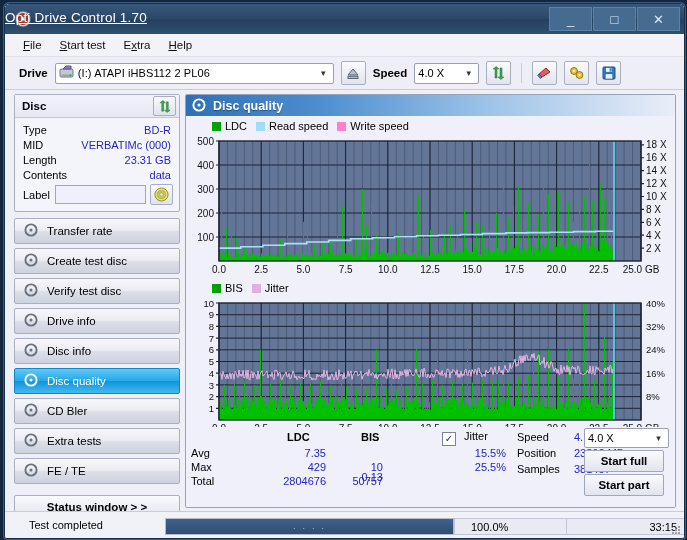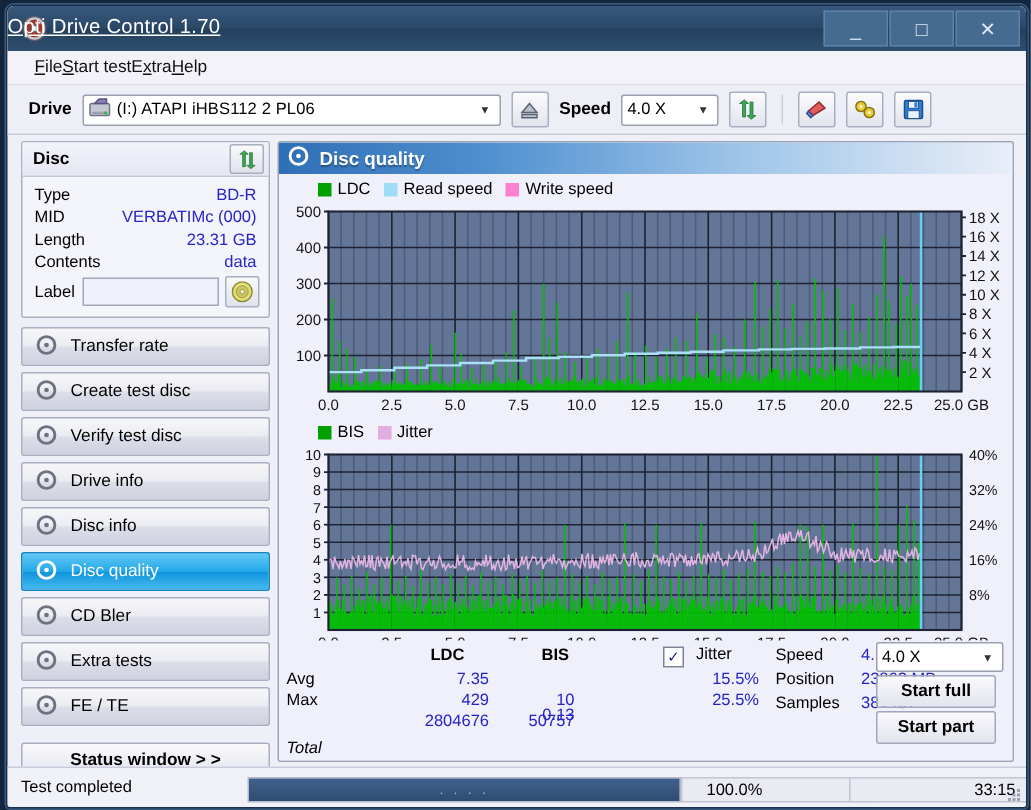--- a/index.html
+++ b/index.html
@@ -15,21 +15,21 @@
   #titlebar .tb-title{position:absolute;left:0;right:0;top:6px;text-align:left;
             color:#ffffff;font-size:13.5px;letter-spacing:.2px;text-decoration:underline;}
   #titlebar .app-ico{position:absolute;left:9px;top:6px;width:18px;height:18px;}
   .win-btns{position:absolute;right:4px;top:3px;display:flex;gap:1px;}
   .win-btns div{width:41px;height:22px;background:#456b91;border:1px solid #5a82aa;
       color:#dfeaf5;font-size:13px;display:flex;align-items:center;justify-content:center;}
   .win-btns div.close{background:#456b91;}
 
   
   #menubar{height:22px;background:#f2f2f8;display:flex;align-items:center;
-           padding-left:18px;border-bottom:1px solid #dfe0ea;}
+           padding-left:18px;gap:18px;border-bottom:1px solid #dfe0ea;}
   #menubar span{font-size:11.5px;color:#111;cursor:default;}
   #menubar span u{text-decoration:underline;}
 
   
   #toolbar{height:32px;background:#eeeff6;display:flex;align-items:center;
            padding-left:14px;gap:7px;border-bottom:1px solid #c9cbd9;}
   .tb-lab{font-weight:bold;font-size:11.5px;}
   .combo{height:19px;background:#fff;border:1px solid #9aa0b0;border-radius:2px;
          display:flex;align-items:center;padding:0 2px 0 3px;font-size:11px;position:relative;}
   .combo .arrow{margin-left:auto;width:15px;text-align:center;color:#333;font-size:9px;}
@@ -99,21 +99,21 @@
        display:inline-flex;align-items:center;justify-content:center;
        font-size:10px;color:#1b1b8f;vertical-align:-2px;}
   .btn3d{border:1px solid #a2a8bb;border-radius:2px;
          background:linear-gradient(180deg,#fafafd,#e2e4ee);
          display:flex;align-items:center;justify-content:center;
          font-weight:bold;font-size:11.5px;}
 
   
   #statusbar{position:absolute;left:0;right:0;bottom:0;height:26px;
              background:#f1f2f8;border-top:1px solid #c9ccdb;display:flex;align-items:center;}
-  #statusbar .stext{margin-left:9px;font-size:11px;}
+  #statusbar .stext{margin-left:24px;font-size:11px;}
   #progouter{position:absolute;left:160px;width:287px;height:15px;top:6px;
              background:#e3e4ee;border:1px solid #b5b9c9;}
   #progfill{height:100%;width:100%;background:linear-gradient(180deg,#40618a,#2d4d74);}
   #progdots{position:absolute;left:0;right:0;top:4px;text-align:center;color:#a7bed6;
             font-size:9px;letter-spacing:2px;}
   #pctbox{position:absolute;left:449px;top:6px;width:110px;height:15px;
           background:#e9eaf2;border:1px solid #c2c5d4;font-size:11px;
           display:flex;align-items:center;padding-left:16px;}
   #timebox{position:absolute;left:561px;top:6px;width:110px;height:15px;
           background:#e9eaf2;border:1px solid #c2c5d4;font-size:11px;
@@ -1394,21 +1394,21 @@
         <div class="cell" style="left:5px;top:20px;">Avg</div>
         <div class="cell num" style="left:90px;top:20px;width:50px;text-align:right;">7.35</div>
         <div class="cell num" style="left:152px;top:20px;width:45px;text-align:right;margin-top:24px;">0.13</div>
         <div class="cell num" style="left:250px;top:20px;width:70px;text-align:right;">15.5%</div>
 
         <div class="cell" style="left:5px;top:34px;">Max</div>
         <div class="cell num" style="left:90px;top:34px;width:50px;text-align:right;">429</div>
         <div class="cell num" style="left:152px;top:34px;width:45px;text-align:right;">10</div>
         <div class="cell num" style="left:250px;top:34px;width:70px;text-align:right;">25.5%</div>
 
-        <div class="cell" style="left:5px;top:66px;font-style:italic;">Total</div>
+        <div class="cell" style="left:5px;top:48px;">Total</div>
         <div class="cell num" style="left:80px;top:48px;width:60px;text-align:right;">2804676</div>
         <div class="cell num" style="left:145px;top:48px;width:52px;text-align:right;">50757</div>
 
         <div class="cell" style="left:331px;top:4px;">Speed</div>
         <div class="cell num" style="left:388px;top:4px;">4.18 X</div>
         <div class="cell" style="left:331px;top:20px;">Position</div>
         <div class="cell num" style="left:388px;top:20px;">23862 MB</div>
         <div class="cell" style="left:331px;top:36px;">Samples</div>
         <div class="cell num" style="left:388px;top:36px;">381457</div>
 

